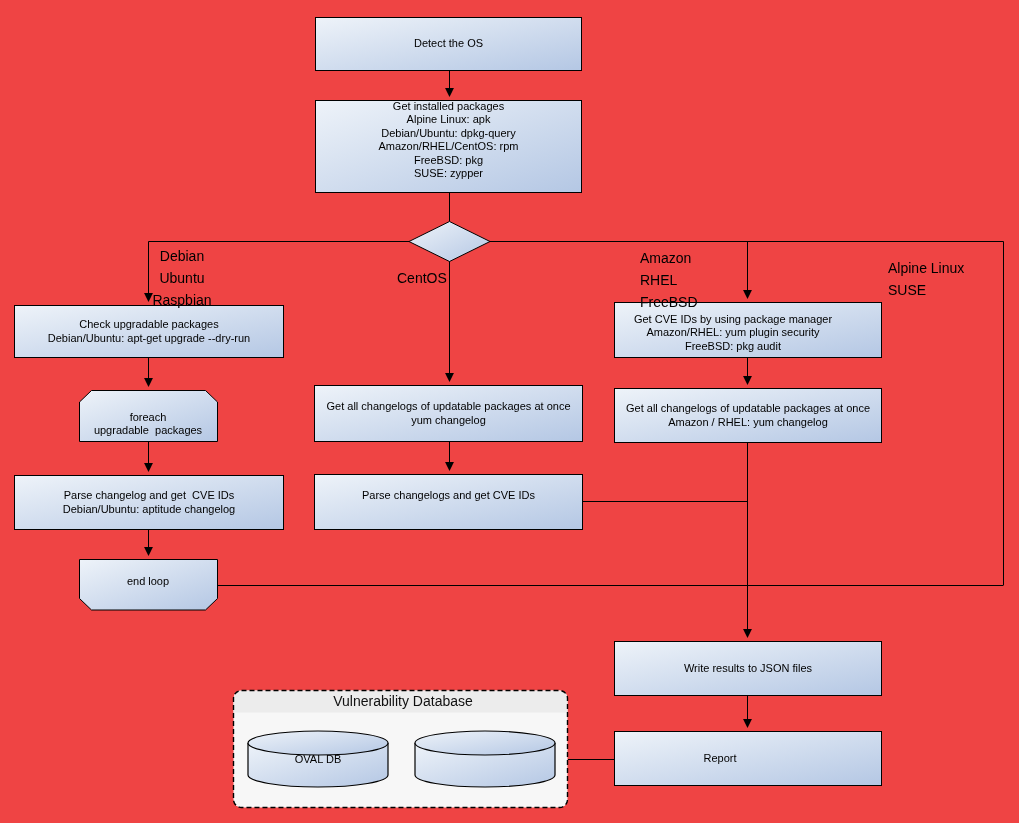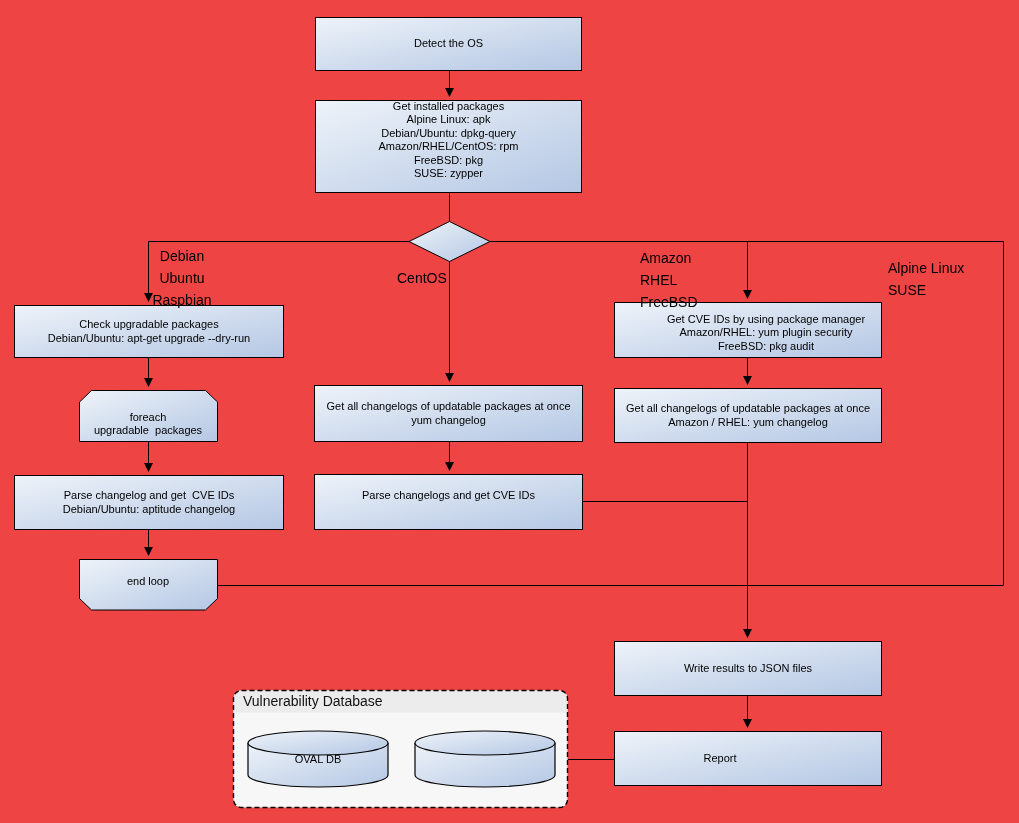--- a/index.html
+++ b/index.html
@@ -12,21 +12,21 @@
   .shape-label{
     position:absolute;display:flex;align-items:center;justify-content:center;
     text-align:center;white-space:pre;font-size:11px;line-height:13.5px;color:#000;
   }
   .branch-label{
     position:absolute;font-size:14px;line-height:22px;color:#000;white-space:pre;
   }
   .branch-label.right{text-align:left;}
   .branch-label.center{text-align:center;}
   .group-title{
-    position:absolute;font-size:14px;color:#111;text-align:left;white-space:pre;
+    position:absolute;font-size:14px;color:#111;text-align:center;white-space:pre;
   }
 </style>
 </head>
 <body>
 
 <div class="canvas">
 
   <svg width="1019" height="823" viewBox="0 0 1019 823">
     <defs>
       <linearGradient id="nodeGrad" x1="0" y1="0" x2="1" y2="1">
@@ -97,21 +97,21 @@
   <div class="shape-label" style="left:0px;top:305px;width:298px;height:53px">Check upgradable packages
 Debian/Ubuntu: apt-get upgrade --dry-run</div>
   <div class="shape-label" style="left:69px;top:390px;width:158px;height:68px">foreach
 upgradable  packages</div>
   <div class="shape-label" style="left:79px;top:556px;width:138px;height:51px">end loop</div>
   <div class="shape-label" style="left:0px;top:475px;width:298px;height:55px">Parse changelog and get  CVE IDs
 Debian/Ubuntu: aptitude changelog</div>
   <div class="shape-label" style="left:289px;top:385px;width:319px;height:57px">Get all changelogs of updatable packages at once
 yum changelog</div>
   <div class="shape-label" style="left:314px;top:474px;width:269px;height:44px">Parse changelogs and get CVE IDs</div>
-  <div class="shape-label" style="left:607px;top:302px;width:318px;height:62px">Get CVE IDs by using package manager
+  <div class="shape-label" style="left:574px;top:302px;width:318px;height:62px">Get CVE IDs by using package manager
 Amazon/RHEL: yum plugin security
 FreeBSD: pkg audit</div>
   <div class="shape-label" style="left:589px;top:388px;width:318px;height:55px">Get all changelogs of updatable packages at once
 Amazon / RHEL: yum changelog</div>
   <div class="shape-label" style="left:614px;top:641px;width:268px;height:55px">Write results to JSON files</div>
   <div class="shape-label" style="left:586px;top:731px;width:268px;height:55px">Report</div>
 
   <div class="shape-label" style="left:248px;top:735px;width:140px;height:50px">OVAL DB</div>
 
   <div class="group-title" style="left:243px;top:693px;width:320px">Vulnerability Database</div>

